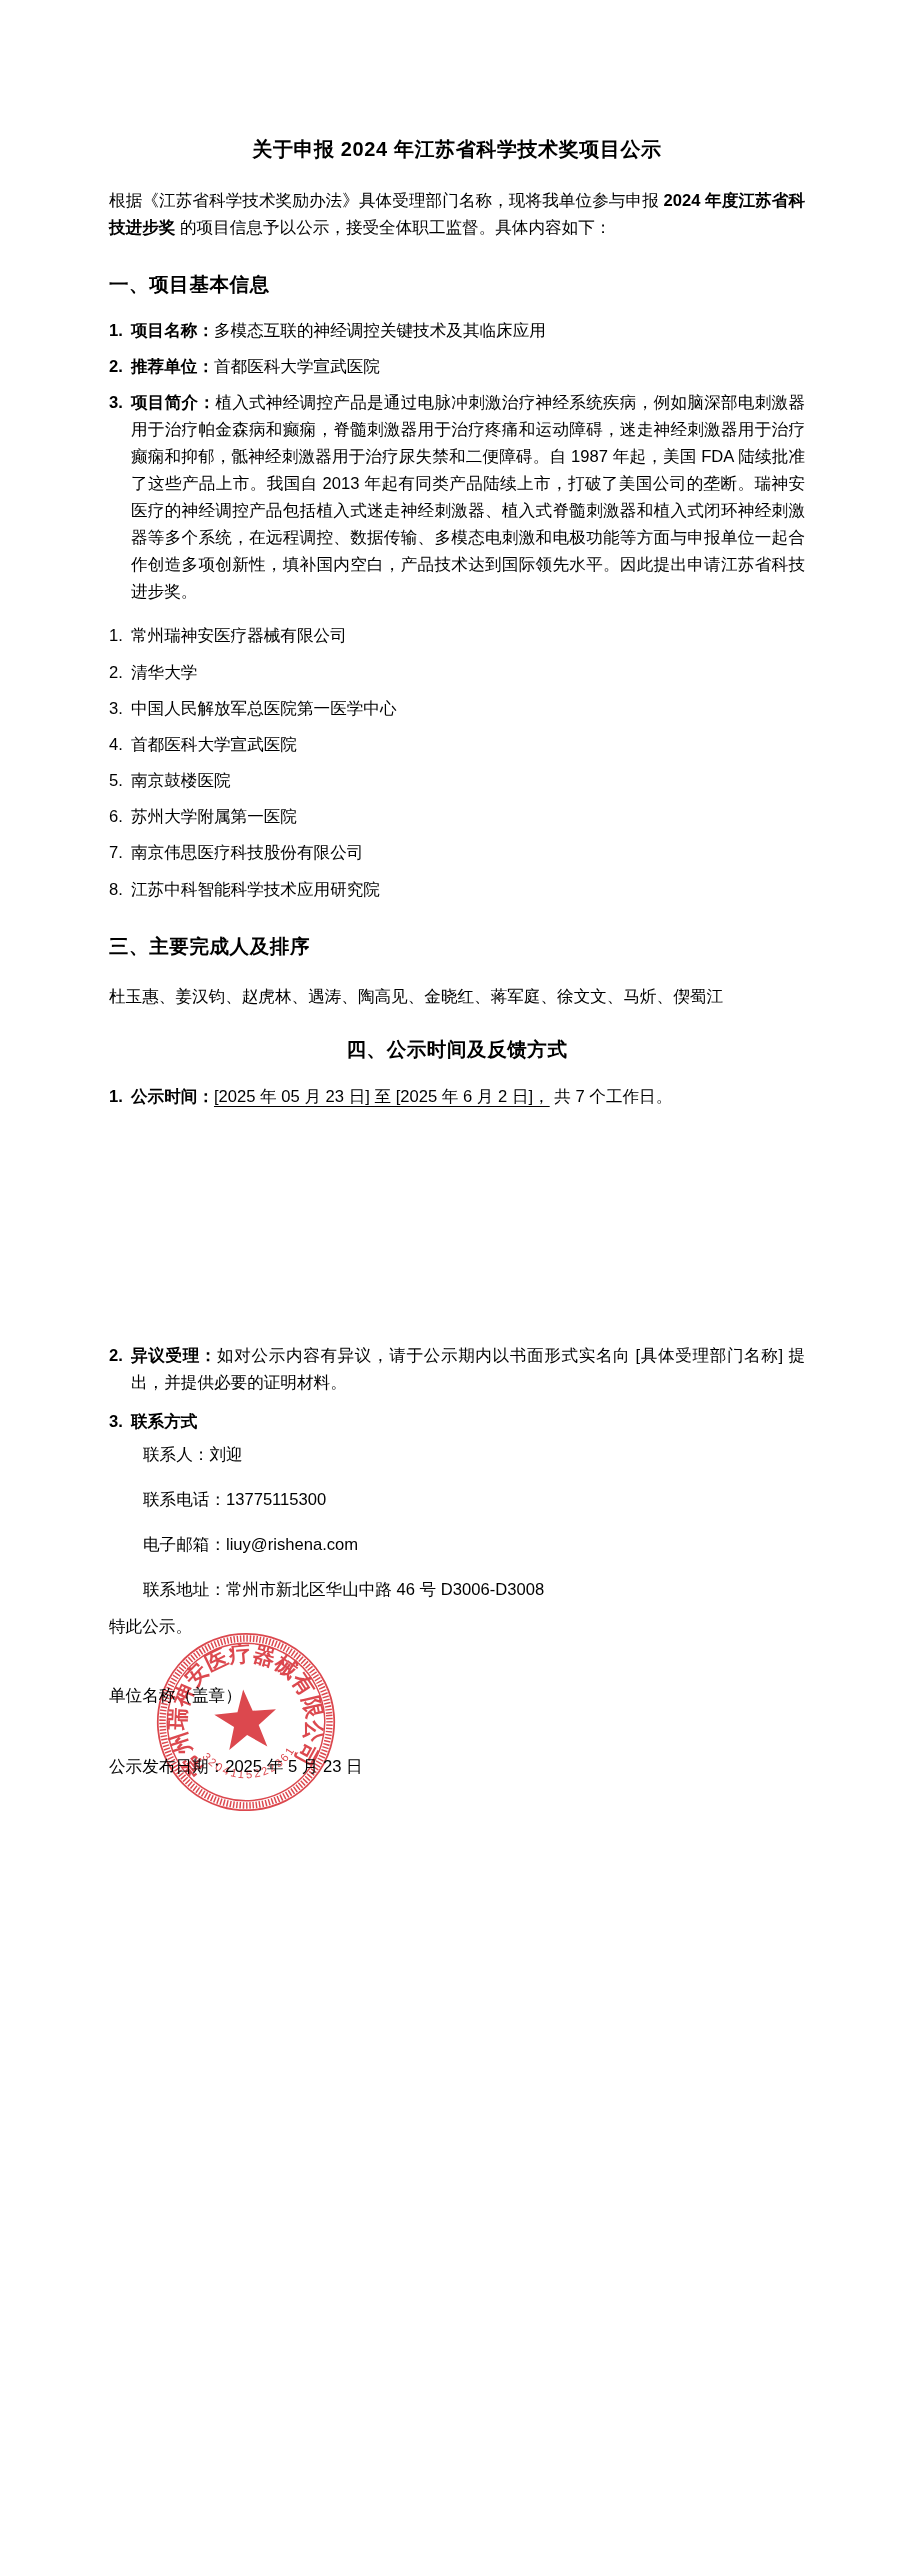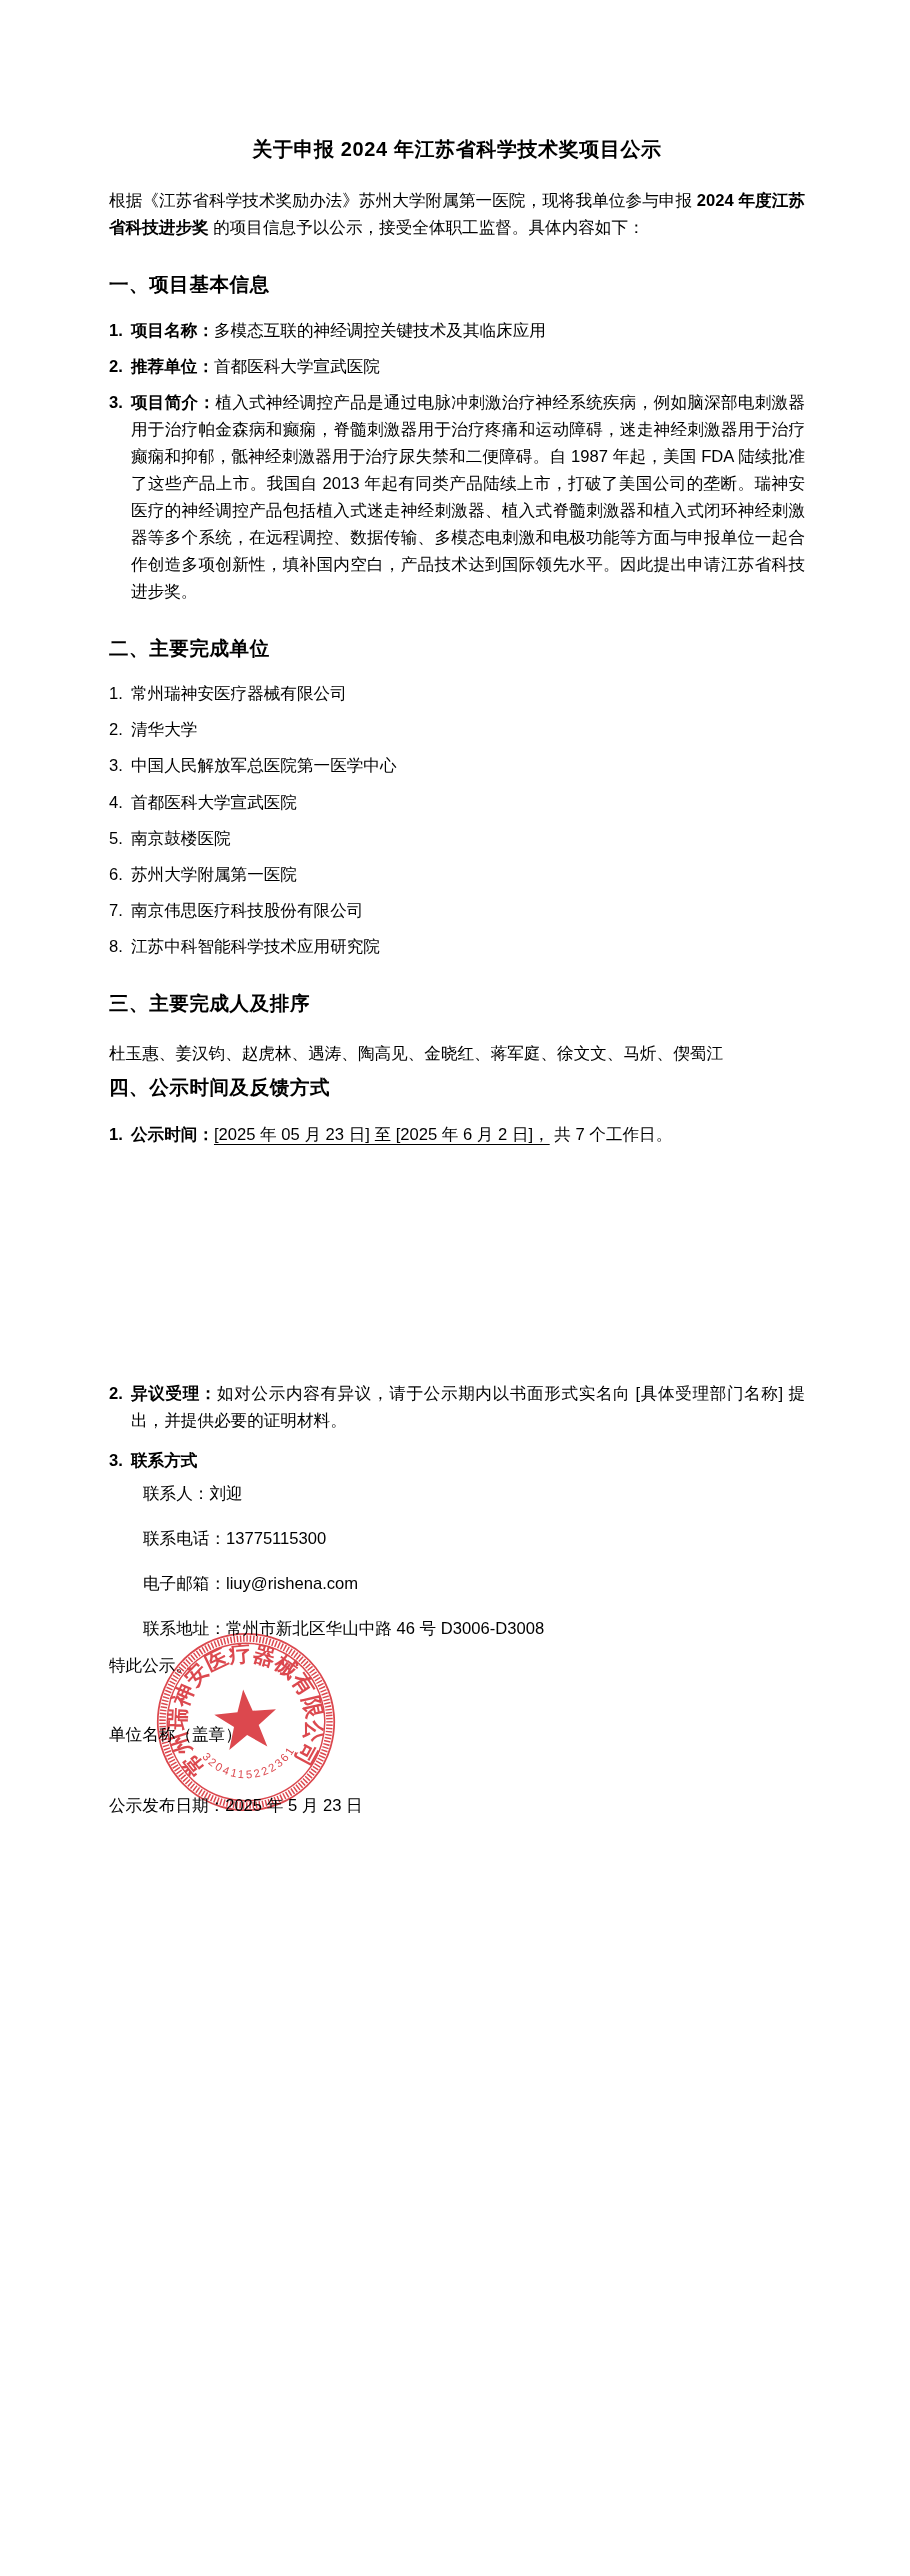--- a/index.html
+++ b/index.html
@@ -48,21 +48,21 @@
   .li > .num{
     position:absolute;
     left:0;
     top:0;
   }
   .li.first{margin-top:18.4px;}
   .unit-first{margin-top:17px;}
   .bold{font-weight:bold;}
   b{font-weight:bold;}
   .names-line{margin-top:22.4px;}
-  .h4-heading{margin-top:7px;}
+  .h4-heading{margin-top:26px;text-align:center;}
   .time-item{margin-top:19.5px;}
   .objection-item{margin-top:232px;}
   .contact-item{margin-top:12.6px;}
   .contact-line{
     padding-left:34px;
     margin-top:18px;
   }
   .contact-line.first{margin-top:6px;}
   .u{
     text-decoration:underline;
@@ -84,35 +84,34 @@
   }
 </style>
 </head>
 <body>
 
 <div class="page">
   <div class="content">
 
     <div class="doc-title">关于申报 2024 年江苏省科学技术奖项目公示</div>
 
-    <p class="intro"><span>根据《江苏省科学技术奖励办法》苏州大学附属第一医院，现将我单位参与申报 </span><b>2024 年度江苏省科技进步奖</b><span> 的项目信息予以公示，接受全体职工监督。具体内容如下：</span></p>
+    <p class="intro"><span>根据《江苏省科学技术奖励办法》具体受理部门名称，现将我单位参与申报 </span><b>2024 年度江苏省科技进步奖</b><span> 的项目信息予以公示，接受全体职工监督。具体内容如下：</span></p>
 
     <div class="sec-heading">一、项目基本信息</div>
 
     <div class="li first">
       <span class="num bold">1.</span><b>项目名称：</b><span>多模态互联的神经调控关键技术及其临床应用</span>
     </div>
     <div class="li">
       <span class="num bold">2.</span><b>推荐单位：</b><span>首都医科大学宣武医院</span>
     </div>
     <div class="li">
       <span class="num bold">3.</span><b>项目简介：</b><span>植入式神经调控产品是通过电脉冲刺激治疗神经系统疾病，例如脑深部电刺激器用于治疗帕金森病和癫痫，脊髓刺激器用于治疗疼痛和运动障碍，迷走神经刺激器用于治疗癫痫和抑郁，骶神经刺激器用于治疗尿失禁和二便障碍。自 1987 年起，美国 FDA 陆续批准了这些产品上市。我国自 2013 年起有同类产品陆续上市，打破了美国公司的垄断。瑞神安医疗的神经调控产品包括植入式迷走神经刺激器、植入式脊髓刺激器和植入式闭环神经刺激器等多个系统，在远程调控、数据传输、多模态电刺激和电极功能等方面与申报单位一起合作创造多项创新性，填补国内空白，产品技术达到国际领先水平。因此提出申请江苏省科技进步奖。</span>
     </div>
 
-    <div class="sec-heading">二、主要完成单位</div>
 
     <div class="li unit-first">
       <span class="num">1.</span><span>常州瑞神安医疗器械有限公司</span>
     </div>
     <div class="li">
       <span class="num">2.</span><span>清华大学</span>
     </div>
     <div class="li">
       <span class="num">3.</span><span>中国人民解放军总医院第一医学中心</span>
     </div>

